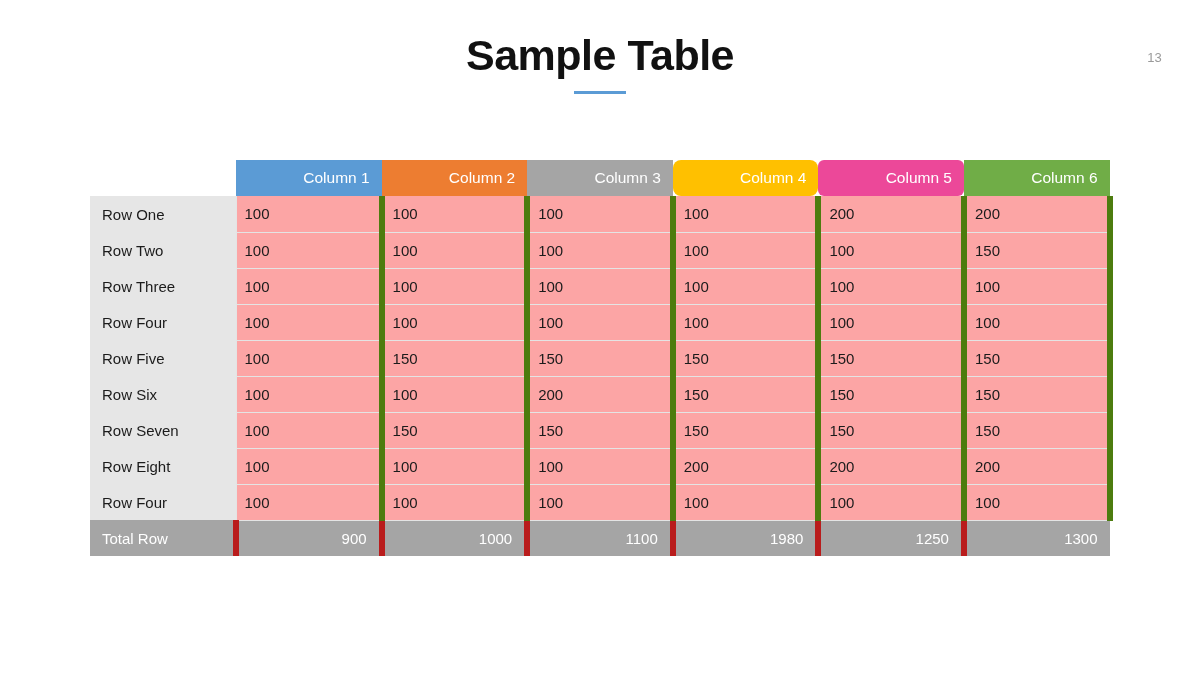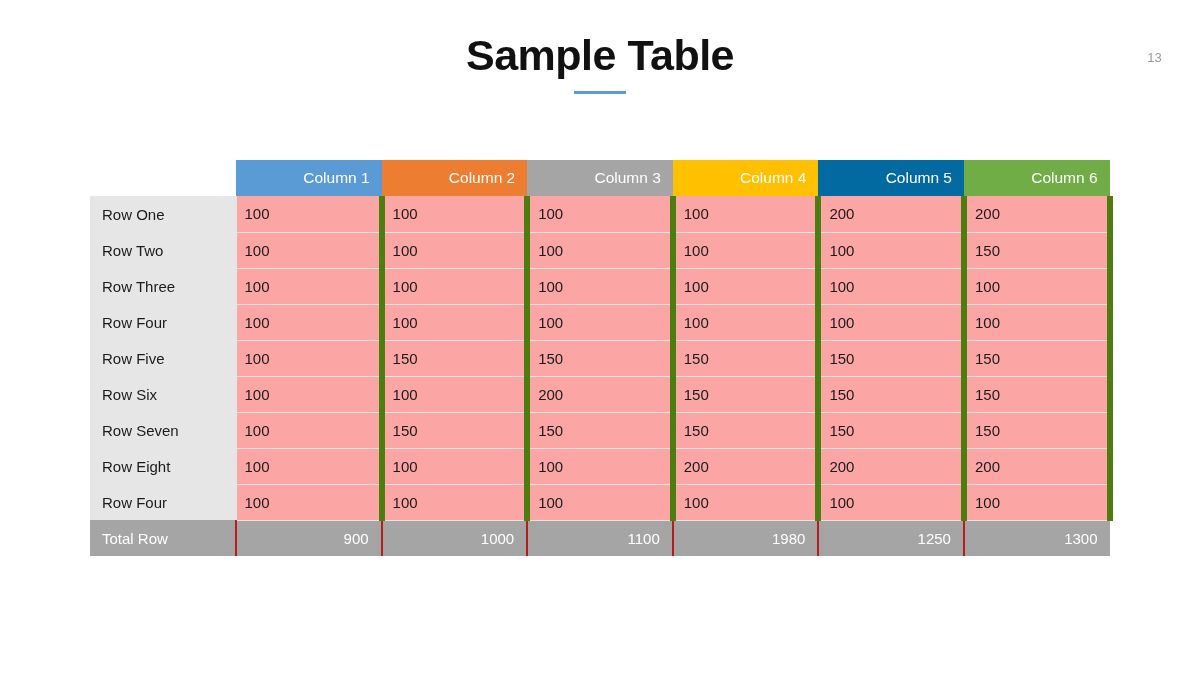--- a/index.html
+++ b/index.html
@@ -85,22 +85,22 @@
     border: none;
     box-sizing: border-box;
     margin-left: 33px;
   }
   th.corner-cell {
     background: #ffffff;
   }
   th.h1 { background: #5b9bd5; }
   th.h2 { background: #ed7d31; }
   th.h3 { background: #a5a5a5; }
-  th.h4 { background: #ffc000; }
-  th.h5 { background: #0369a1; }
+  th.h4 { background: #ffc000; border-radius: 8px; }
+  th.h5 { background: #ec4899; border-radius: 6px; }
   th.h6 { background: #70ad47; }
 
   
   tbody td {
     height: 36px;
     padding: 0 12px 0 8px;
     vertical-align: middle;
     box-sizing: border-box;
     color: #1b1b1b;
   }
@@ -122,21 +122,21 @@
   }
   td.data-cell.first-data {
     border-left: 1px solid #e4e4e4;
   }
 
   
   tr.total-row td {
     background: #a5a5a5;
     color: #ffffff;
     border-bottom: none;
-    border-right: 2px solid #b91c1c;
+    border-right: 6px solid #b91c1c;
   }
   tr.total-row td.row-label {
     background: #a5a5a5;
     color: #ffffff;
     text-align: left;
   }
   tr.total-row td.data-cell {
     text-align: right;
     border-left: none;
   }

